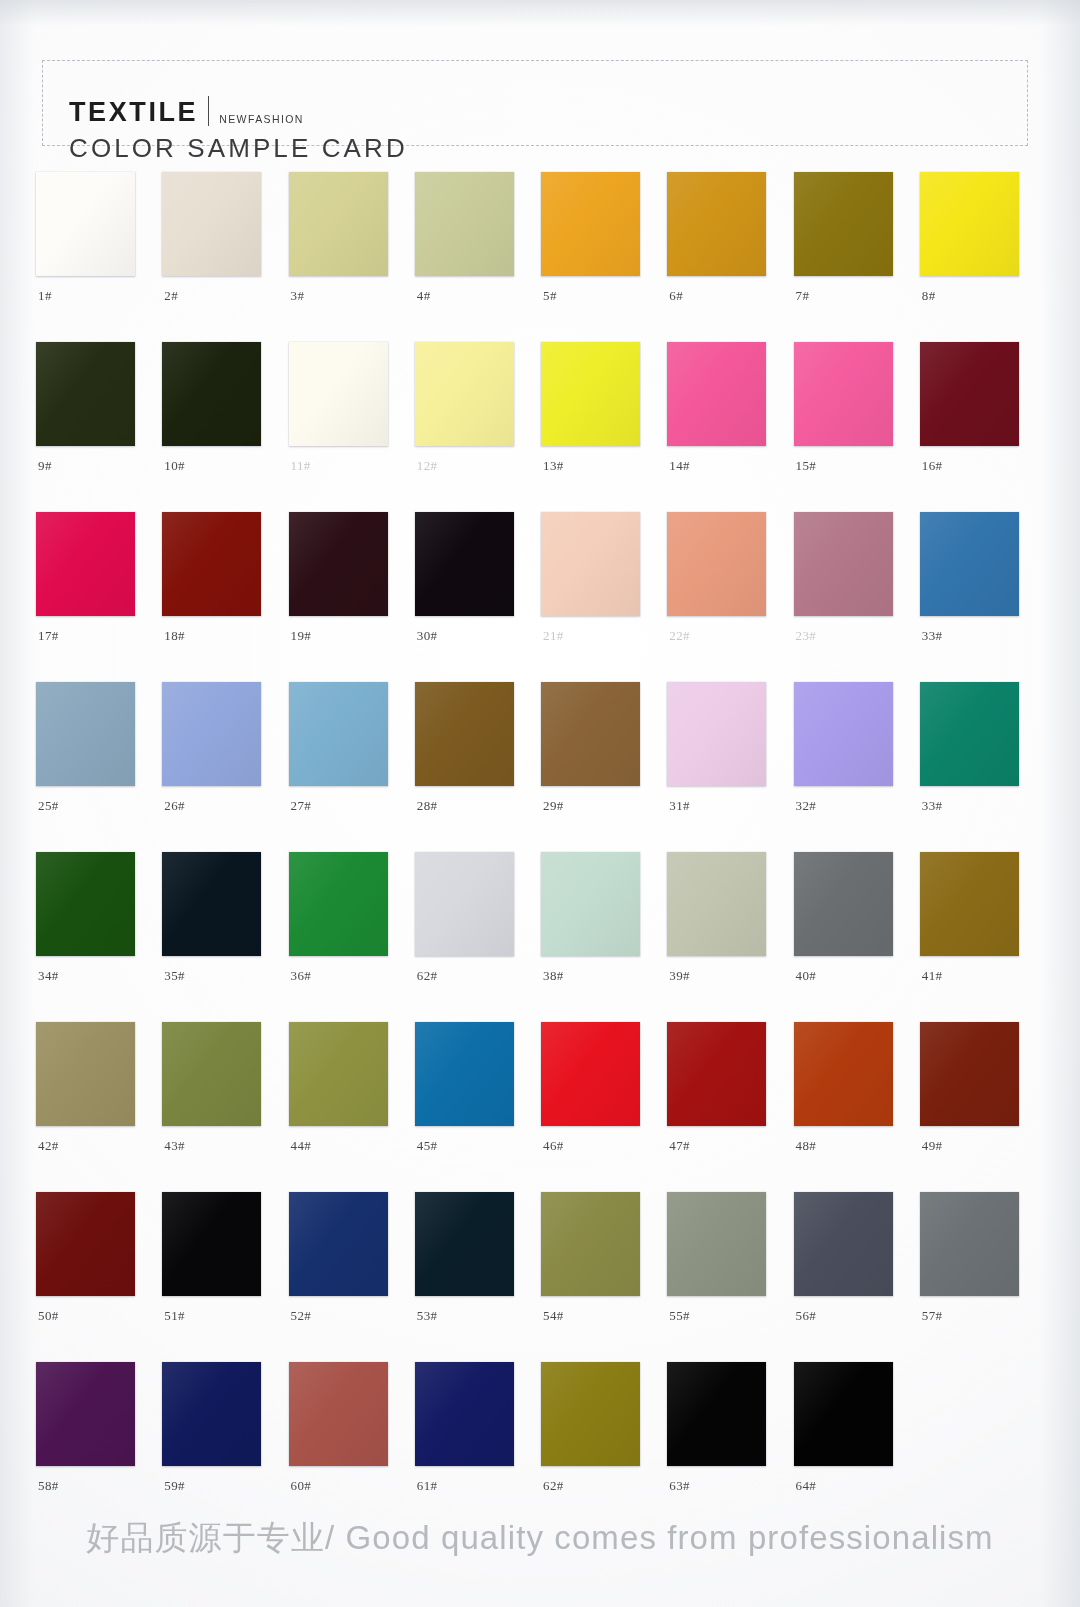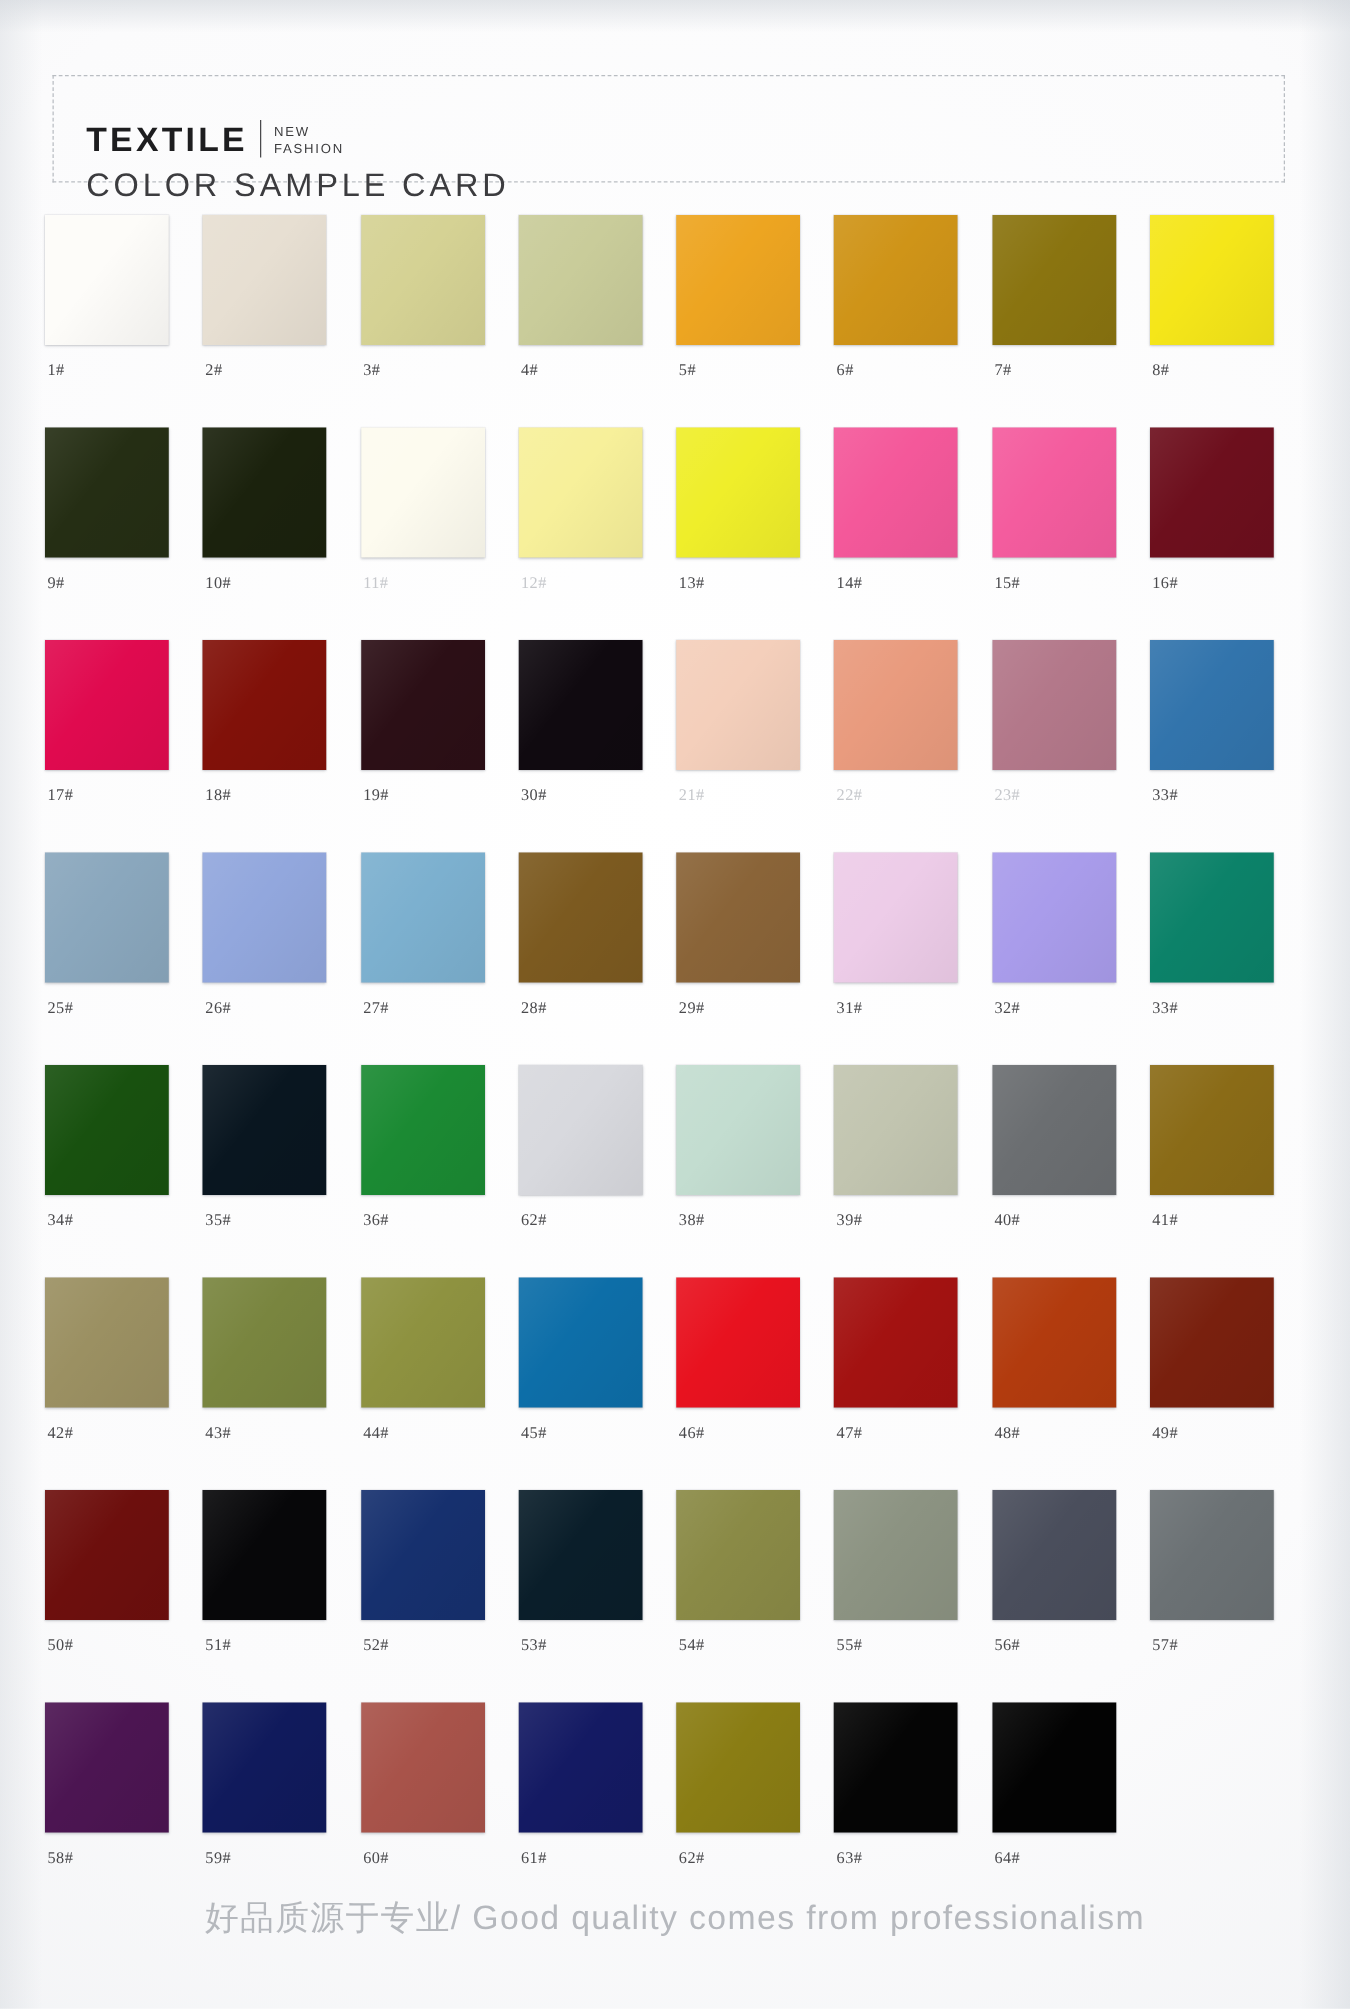--- a/index.html
+++ b/index.html
@@ -73,21 +73,21 @@
     line-height: 1;
   }
   #brand-divider {
     width: 1px;
     height: 30px;
     background: #4a4a4d;
     margin-top: 0px;
   }
   #brand-sub {
     display: flex;
-    flex-direction: column;
+    flex-direction: row;
     justify-content: flex-start;
     padding-top: 1px;
   }
   #brand-sub span {
     font-size: 10.5px;
     letter-spacing: 1.4px;
     color: #3b3b3d;
     line-height: 1.25;
   }
   #card-title {
@@ -142,21 +142,21 @@
   }
   .swatch-label.faded { color: #c6c8cc; }
 
   
   #footer-slogan {
     position: absolute;
     left: 0;
     right: 0;
     top: 1516px;
     text-align: center;
-    font-size: 27px;
+    font-size: 33px;
     letter-spacing: 1.1px;
     color: #b5b8bd;
     font-family: "Liberation Sans", sans-serif;
     white-space: nowrap;
   }
 </style>
 </head>
 <body>
 
 <div id="card-sheet">

